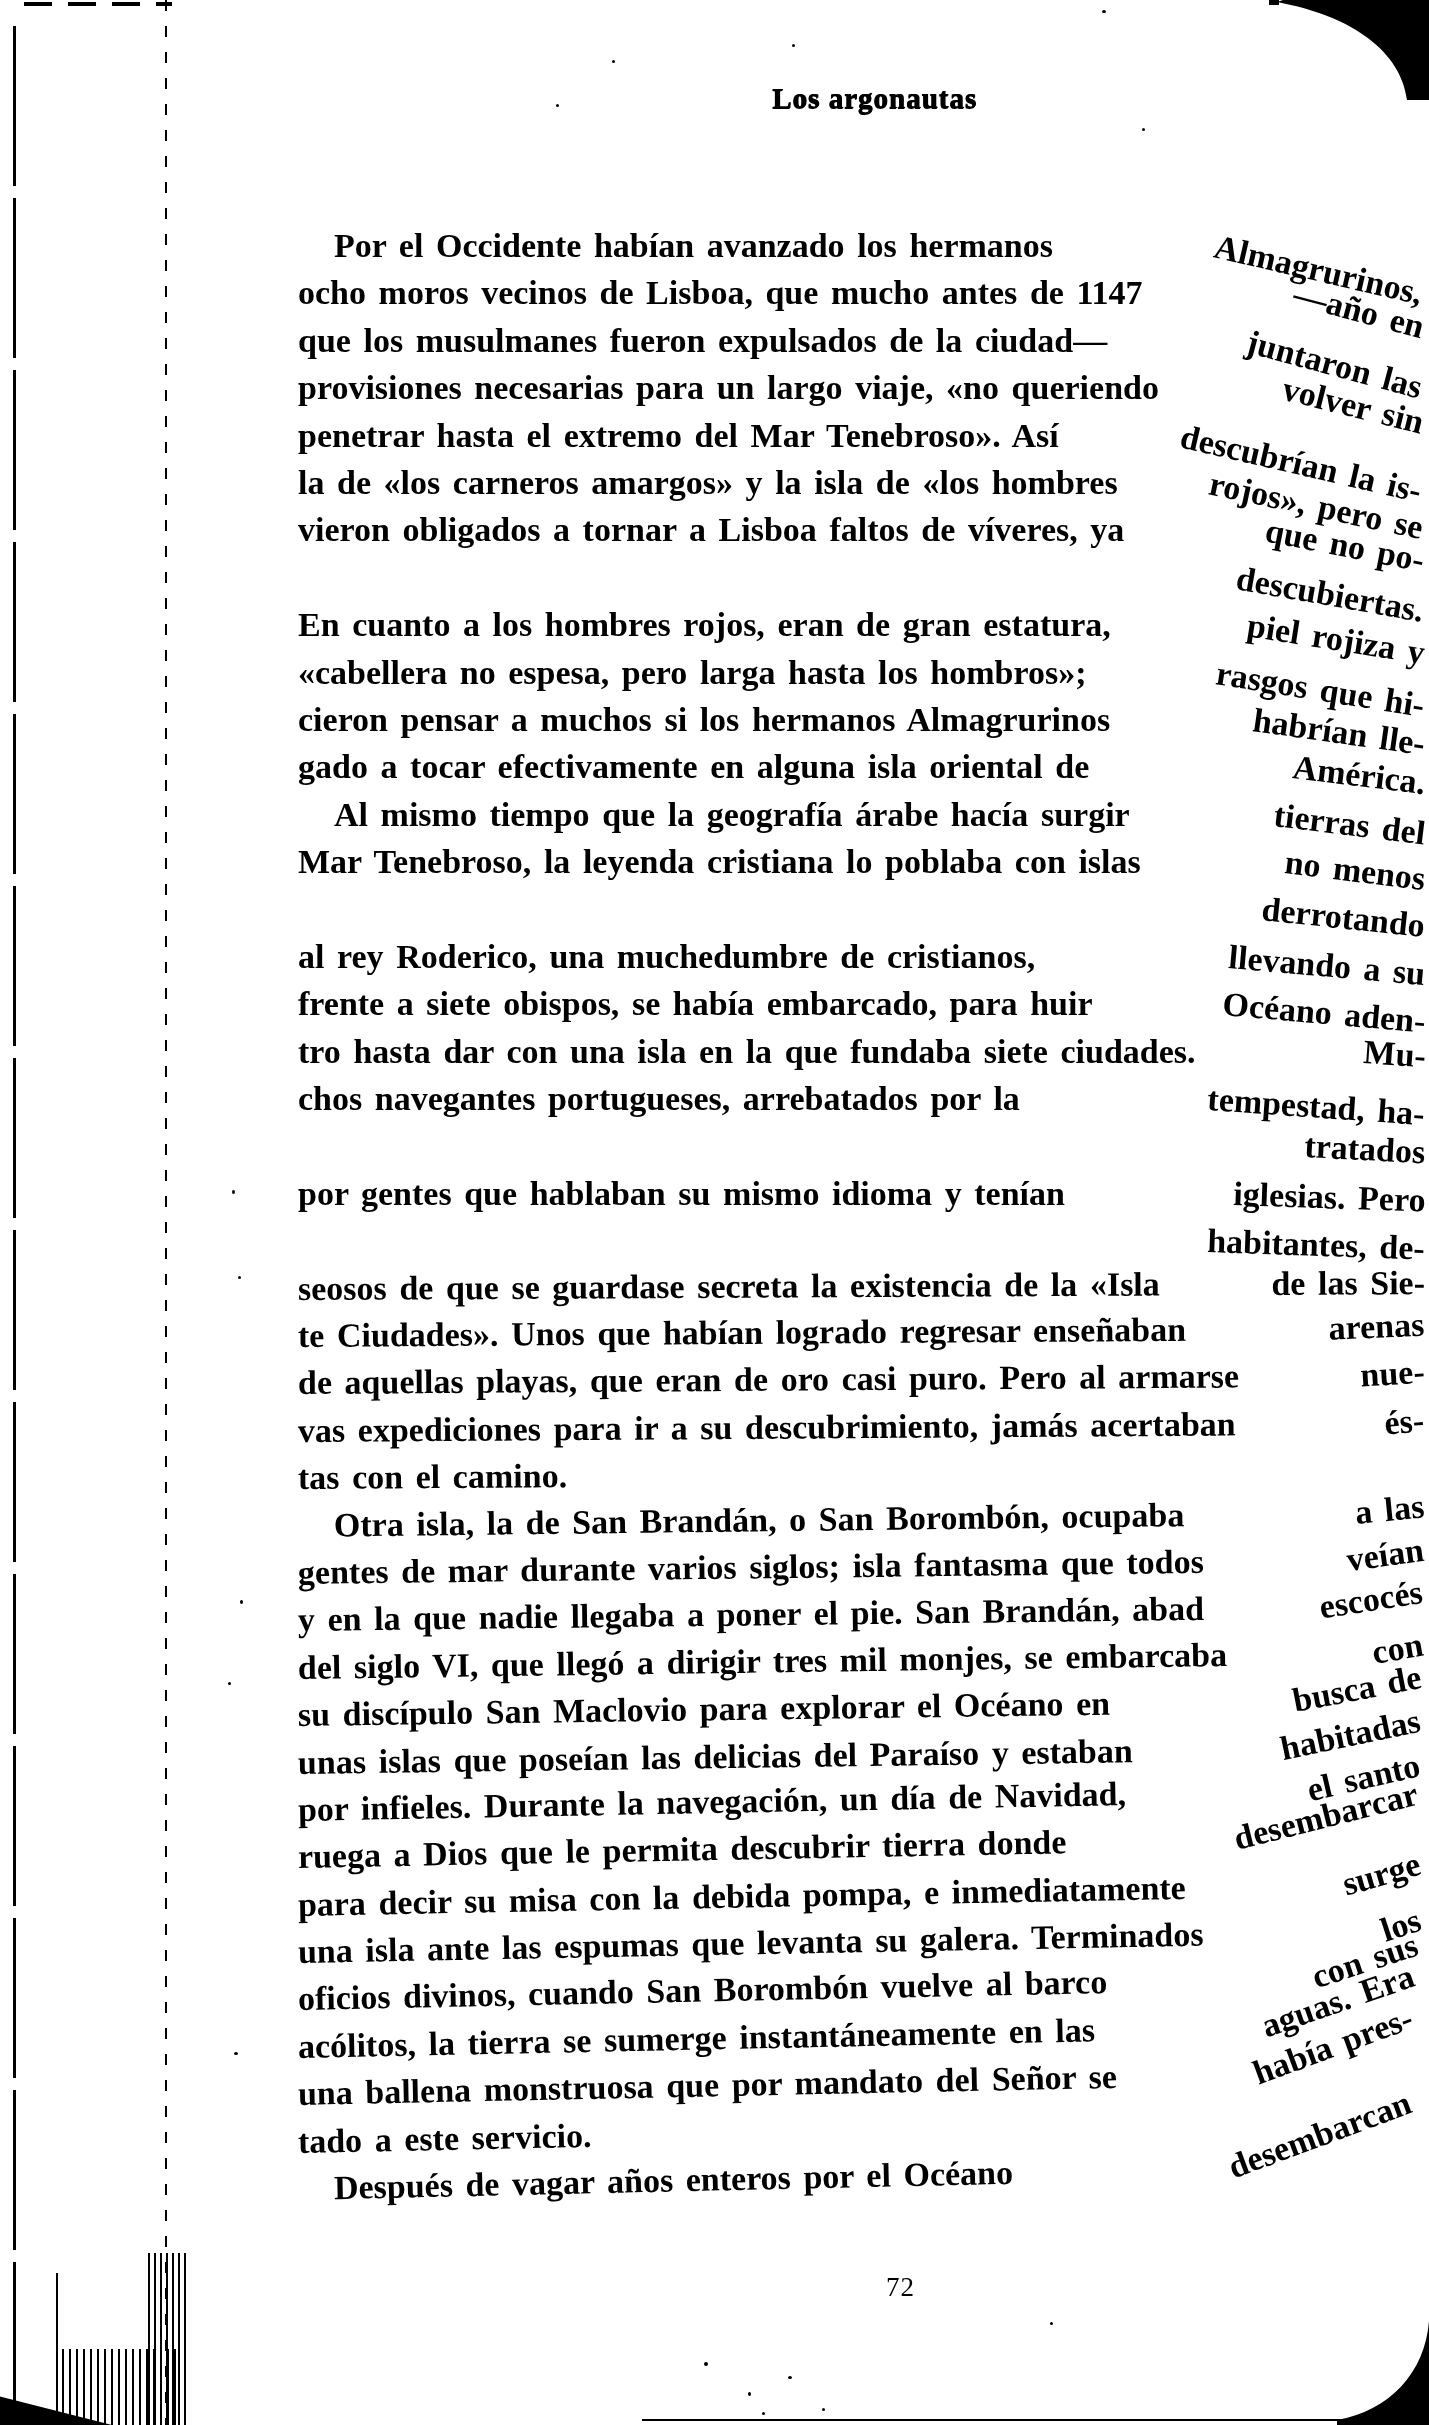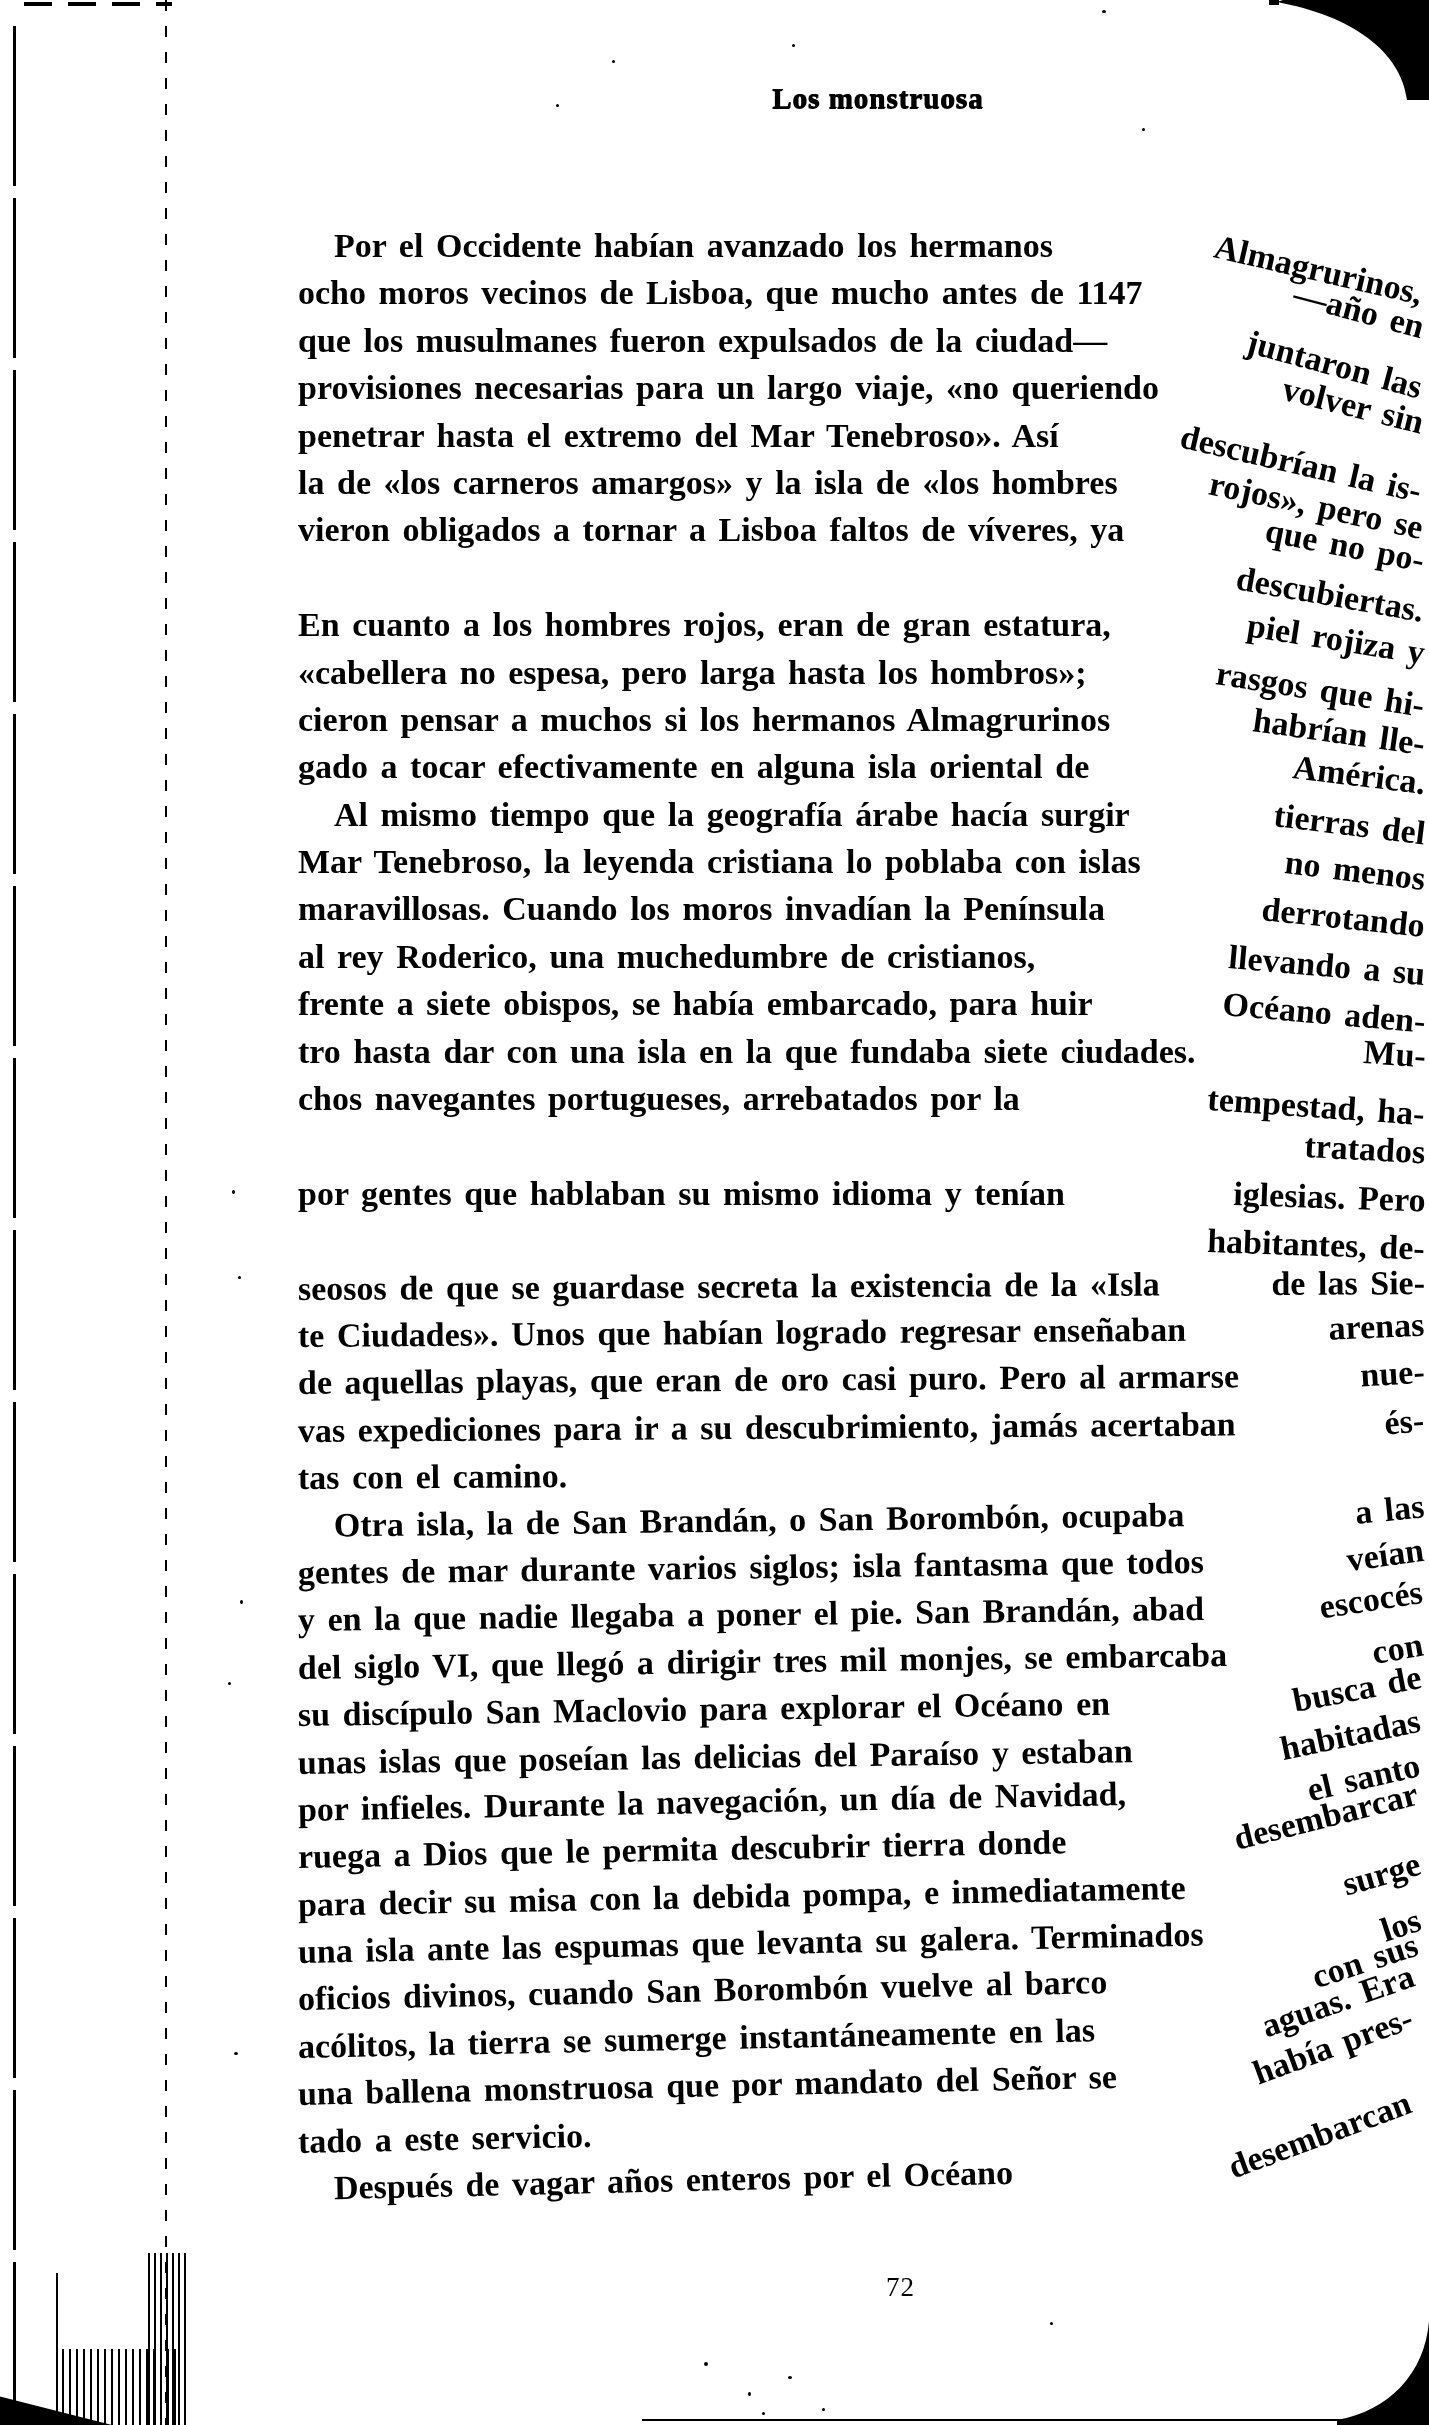--- a/index.html
+++ b/index.html
@@ -103,37 +103,37 @@
   <div class="speck" style="left:240px;top:1600px;width:3px;height:4px"></div>
   <div class="speck" style="left:228px;top:1682px;width:3px;height:3px"></div>
   <div class="speck" style="left:234px;top:2052px;width:4px;height:3px"></div>
   <div class="speck" style="left:704px;top:2362px;width:4px;height:4px"></div>
   <div class="speck" style="left:748px;top:2392px;width:3px;height:4px"></div>
   <div class="speck" style="left:788px;top:2376px;width:4px;height:3px"></div>
   <div class="speck" style="left:822px;top:2408px;width:3px;height:3px"></div>
   <div class="speck" style="left:762px;top:2412px;width:3px;height:3px"></div>
   <div class="speck" style="left:1050px;top:2322px;width:3px;height:3px"></div>
 
-  <div class="running-head">Los monstruosa</div>
+  <div class="running-head">Los argonautas</div>
   <div class="textcol" id="textcol">
       <div class="line indent"><span class="seg">Por el Occidente habían avanzado los hermanos </span><span class="gap"></span><span class="seg tail" style="transform: rotate(13deg);">Almagrurinos,</span></div>
       <div class="line"><span class="seg">ocho moros vecinos de Lisboa, que mucho antes de 1147 </span><span class="gap"></span><span class="seg tail" style="transform: rotate(15deg);">—año en</span></div>
       <div class="line"><span class="seg">que los musulmanes fueron expulsados de la ciudad— </span><span class="gap"></span><span class="seg tail" style="transform: rotate(15deg);">juntaron las</span></div>
       <div class="line"><span class="seg">provisiones necesarias para un largo viaje, «no queriendo </span><span class="gap"></span><span class="seg tail" style="transform: rotate(14deg);">volver sin</span></div>
       <div class="line"><span class="seg">penetrar hasta el extremo del Mar Tenebroso». Así </span><span class="gap"></span><span class="seg tail" style="transform: rotate(13deg);">descubrían la is-</span></div>
       <div class="line"><span class="seg">la de «los carneros amargos» y la isla de «los hombres </span><span class="gap"></span><span class="seg tail" style="transform: rotate(12deg);">rojos», pero se</span></div>
       <div class="line"><span class="seg">vieron obligados a tornar a Lisboa faltos de víveres, ya </span><span class="gap"></span><span class="seg tail" style="transform: rotate(11deg);">que no po-</span></div>
       <div class="line"><span class="gap"></span><span class="seg tail" style="transform: rotate(10deg);">descubiertas.</span></div>
       <div class="line"><span class="seg">En cuanto a los hombres rojos, eran de gran estatura, </span><span class="gap"></span><span class="seg tail" style="transform: rotate(9deg);">piel rojiza y</span></div>
       <div class="line"><span class="seg">«cabellera no espesa, pero larga hasta los hombros»; </span><span class="gap"></span><span class="seg tail" style="transform: rotate(9deg);">rasgos que hi-</span></div>
       <div class="line"><span class="seg">cieron pensar a muchos si los hermanos Almagrurinos </span><span class="gap"></span><span class="seg tail" style="transform: rotate(8deg);">habrían lle-</span></div>
       <div class="line"><span class="seg">gado a tocar efectivamente en alguna isla oriental de </span><span class="gap"></span><span class="seg tail" style="transform: rotate(7deg);">América.</span></div>
       <div class="line indent"><span class="seg">Al mismo tiempo que la geografía árabe hacía surgir </span><span class="gap"></span><span class="seg tail" style="transform: rotate(7deg);">tierras del</span></div>
       <div class="line"><span class="seg">Mar Tenebroso, la leyenda cristiana lo poblaba con islas </span><span class="gap"></span><span class="seg tail" style="transform: rotate(7deg);">no menos</span></div>
-      <div class="line"><span class="seg">maravillosas. Cuando los moros invadían la Península </span><span class="gap"></span><span class="seg tail" style="transform: rotate(6deg);">derrotando</span></div>
+      <div class="line"><span class="gap"></span><span class="seg tail" style="transform: rotate(6deg);">derrotando</span></div>
       <div class="line"><span class="seg">al rey Roderico, una muchedumbre de cristianos, </span><span class="gap"></span><span class="seg tail" style="transform: rotate(5deg);">llevando a su</span></div>
       <div class="line"><span class="seg">frente a siete obispos, se había embarcado, para huir </span><span class="gap"></span><span class="seg tail" style="transform: rotate(5deg);">Océano aden-</span></div>
       <div class="line"><span class="seg">tro hasta dar con una isla en la que fundaba siete ciudades. </span><span class="gap"></span><span class="seg tail" style="transform: rotate(4deg);">Mu-</span></div>
       <div class="line"><span class="seg">chos navegantes portugueses, arrebatados por la </span><span class="gap"></span><span class="seg tail" style="transform: rotate(4deg);">tempestad, ha-</span></div>
       <div class="line"><span class="gap"></span><span class="seg tail" style="transform: rotate(3deg);">tratados</span></div>
       <div class="line"><span class="seg">por gentes que hablaban su mismo idioma y tenían </span><span class="gap"></span><span class="seg tail" style="transform: rotate(2deg);">iglesias. Pero</span></div>
       <div class="line"><span class="gap"></span><span class="seg tail" style="transform: rotate(2deg);">habitantes, de-</span></div>
       <div class="line" style="transform: rotate(-0.3deg);"><span class="seg">seosos de que se guardase secreta la existencia de la «Isla </span><span class="gap"></span><span class="seg tail" style="transform: rotate(0deg);">de las Sie-</span></div>
       <div class="line" style="transform: rotate(-0.4deg);"><span class="seg">te Ciudades». Unos que habían logrado regresar enseñaban </span><span class="gap"></span><span class="seg tail" style="transform: rotate(-2deg);">arenas</span></div>
       <div class="line" style="transform: rotate(-0.4deg);"><span class="seg">de aquellas playas, que eran de oro casi puro. Pero al armarse </span><span class="gap"></span><span class="seg tail" style="transform: rotate(-3deg);">nue-</span></div>

